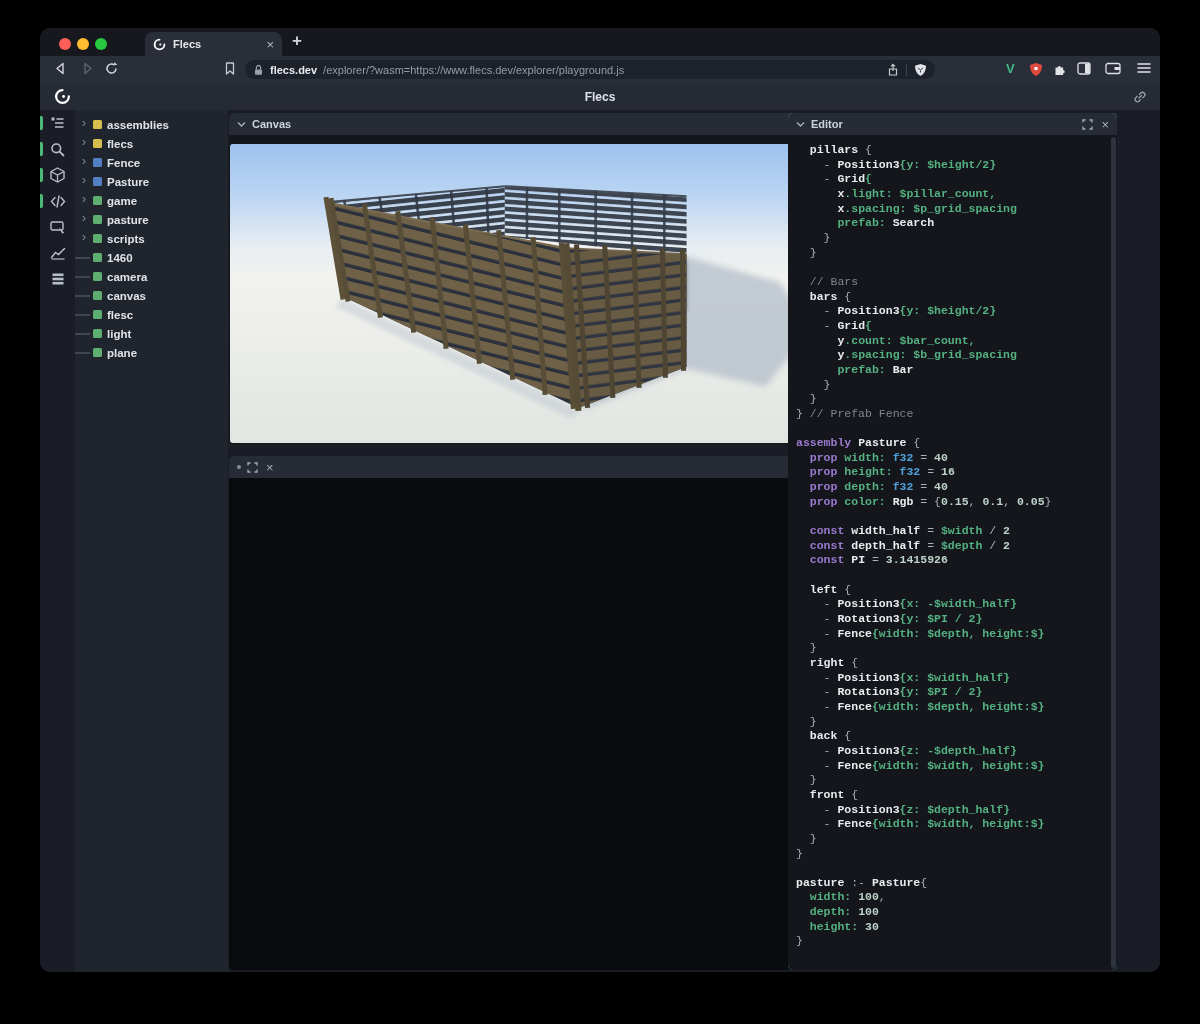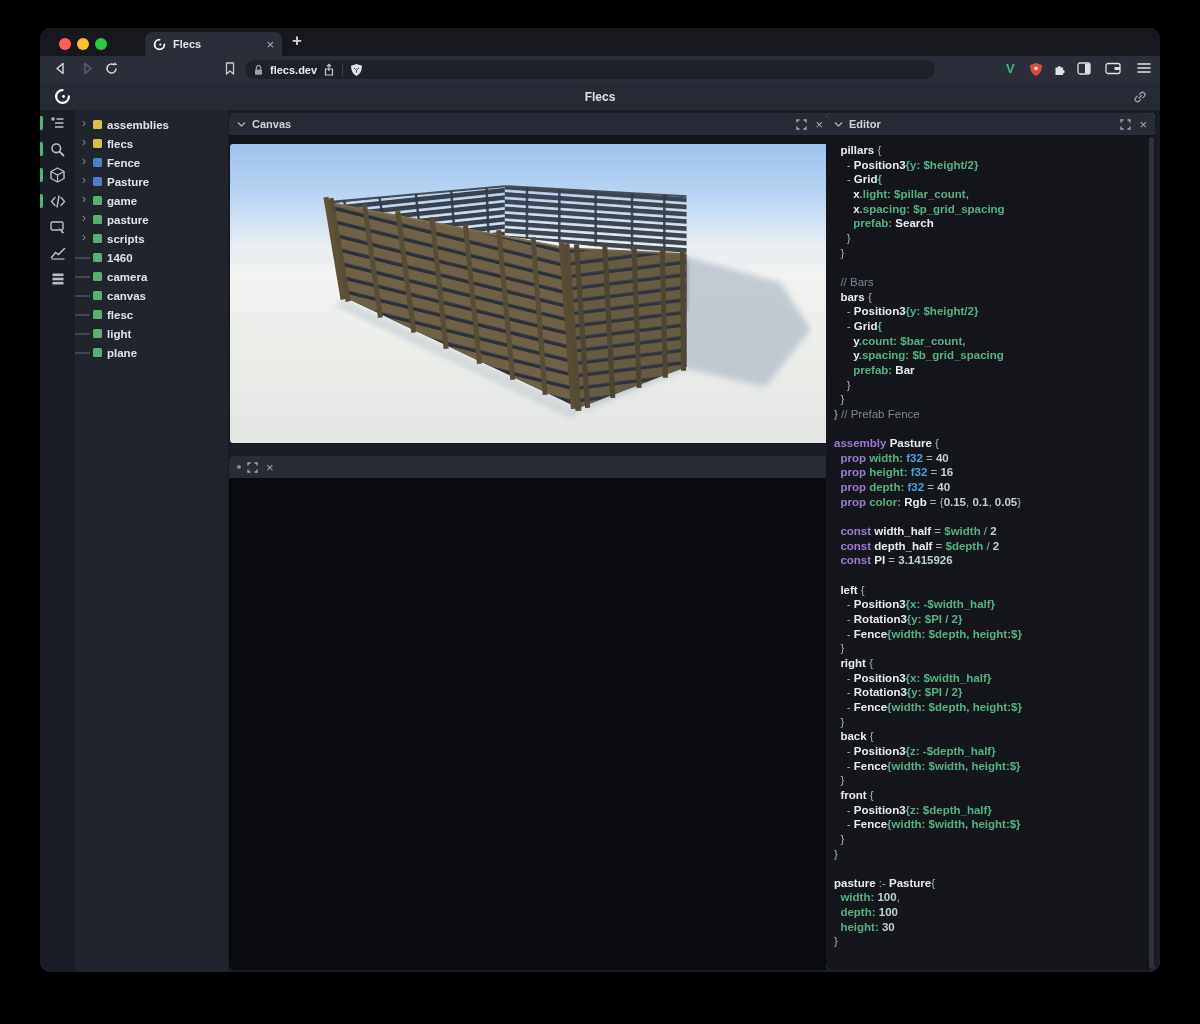--- a/index.html
+++ b/index.html
@@ -48,24 +48,24 @@
   .panel-title { font-size:11px; font-weight:bold; color:#ced3d9; flex:1; }
   .panel-btn { color:#a8aeb6; display:flex; align-items:center; }
   .panel-x { font-size:13px; color:#a8aeb6; margin-left:2px; }
   .dot { width:4px; height:4px; border-radius:50%; background:#868d97; }
 
   .p-canvas { left:189px; top:3px; width:602px; height:331px; background:#14161c; }
   .canvas-body { position:absolute; left:1px; right:1px; top:31px; bottom:1px; border-radius:3px; overflow:hidden; }
   .canvas-body svg { display:block; width:100%; height:100%; }
 
   .p-search { left:189px; top:346px; width:602px; height:514px; background:#0a0b0f; }
-  .p-editor { left:786px; top:3px; width:329px; height:857px; background:#5eead4; }
+  .p-editor { left:748px; top:3px; width:329px; height:857px; background:#5eead4; }
 
   .editor-body { position:absolute; left:0; right:0; top:22px; bottom:0; background:#14161c; padding:8px 0 0 8px; overflow:hidden;
-                 font-family:Liberation Sans, sans-serif; font-size:11.5px; line-height:14.67px; }
+                 font-family:Liberation Mono, monospace; font-size:11.5px; line-height:14.67px; }
   .editor-scroll { position:absolute; right:1px; top:24px; bottom:2px; width:5px; background:#2e333d; border-radius:3px; }
   .code-line { white-space:pre; height:14.67px; }
   .tk-w { color:#e9ecef; font-weight:bold; }
   .tk-g { color:#55b181; font-weight:bold; }
   .tk-p { color:#9c7ad0; font-weight:bold; }
   .tk-b { color:#4fa0d8; font-weight:bold; }
   .tk-n { color:#bdd3c8; font-weight:bold; }
   .tk-c { color:#7e868f; }
   .tk-d { color:#a9b0b9; }
 
@@ -105,20 +105,21 @@
     <svg class="ic nav-ic" style="left:183px" width="14" height="15" viewBox="0 0 14 15">
       <path d="M3.5 2 h7 v11 L7 10 L3.5 13 Z" fill="none" stroke="#c6cbd1" stroke-width="1.3" stroke-linejoin="round"></path>
     </svg>
 
     <div class="urlbar">
       <svg class="ic" width="11" height="12" viewBox="0 0 11 12">
         <rect x="2" y="5.4" width="7" height="5.4" rx="1" fill="#9aa1a8"></rect>
         <path d="M3.4 5.4 V3.6 a2.1 2.1 0 0 1 4.2 0 V5.4" fill="none" stroke="#9aa1a8" stroke-width="1.3"></path>
       </svg>
       <span class="url-host">flecs.dev</span>
+        <span class="url-path">/explorer/?wasm=https://www.flecs.dev/explorer/playground.js</span>
       <div class="url-right">
         <svg class="ic" width="12" height="14" viewBox="0 0 12 14">
           <path d="M2.5 6 h7 v6 h-7 Z" fill="none" stroke="#c6cbd1" stroke-width="1.2"></path>
           <path d="M6 8 V1.5 M4 3.3 L6 1.3 L8 3.3" fill="none" stroke="#c6cbd1" stroke-width="1.2"></path>
         </svg>
         <div class="url-sep"></div>
         <svg class="ic" width="13" height="14" viewBox="0 0 13 14">
           <path d="M6.5 1 L12 2.8 C12 7.6 10.2 11.1 6.5 13 C2.8 11.1 1 7.6 1 2.8 Z" fill="#dfe2e6"></path>
           <path d="M4 5 l2.5 2 l2.5 -2 M6.5 7.5 v2" fill="none" stroke="#3a3f49" stroke-width="1"></path>
         </svg>

